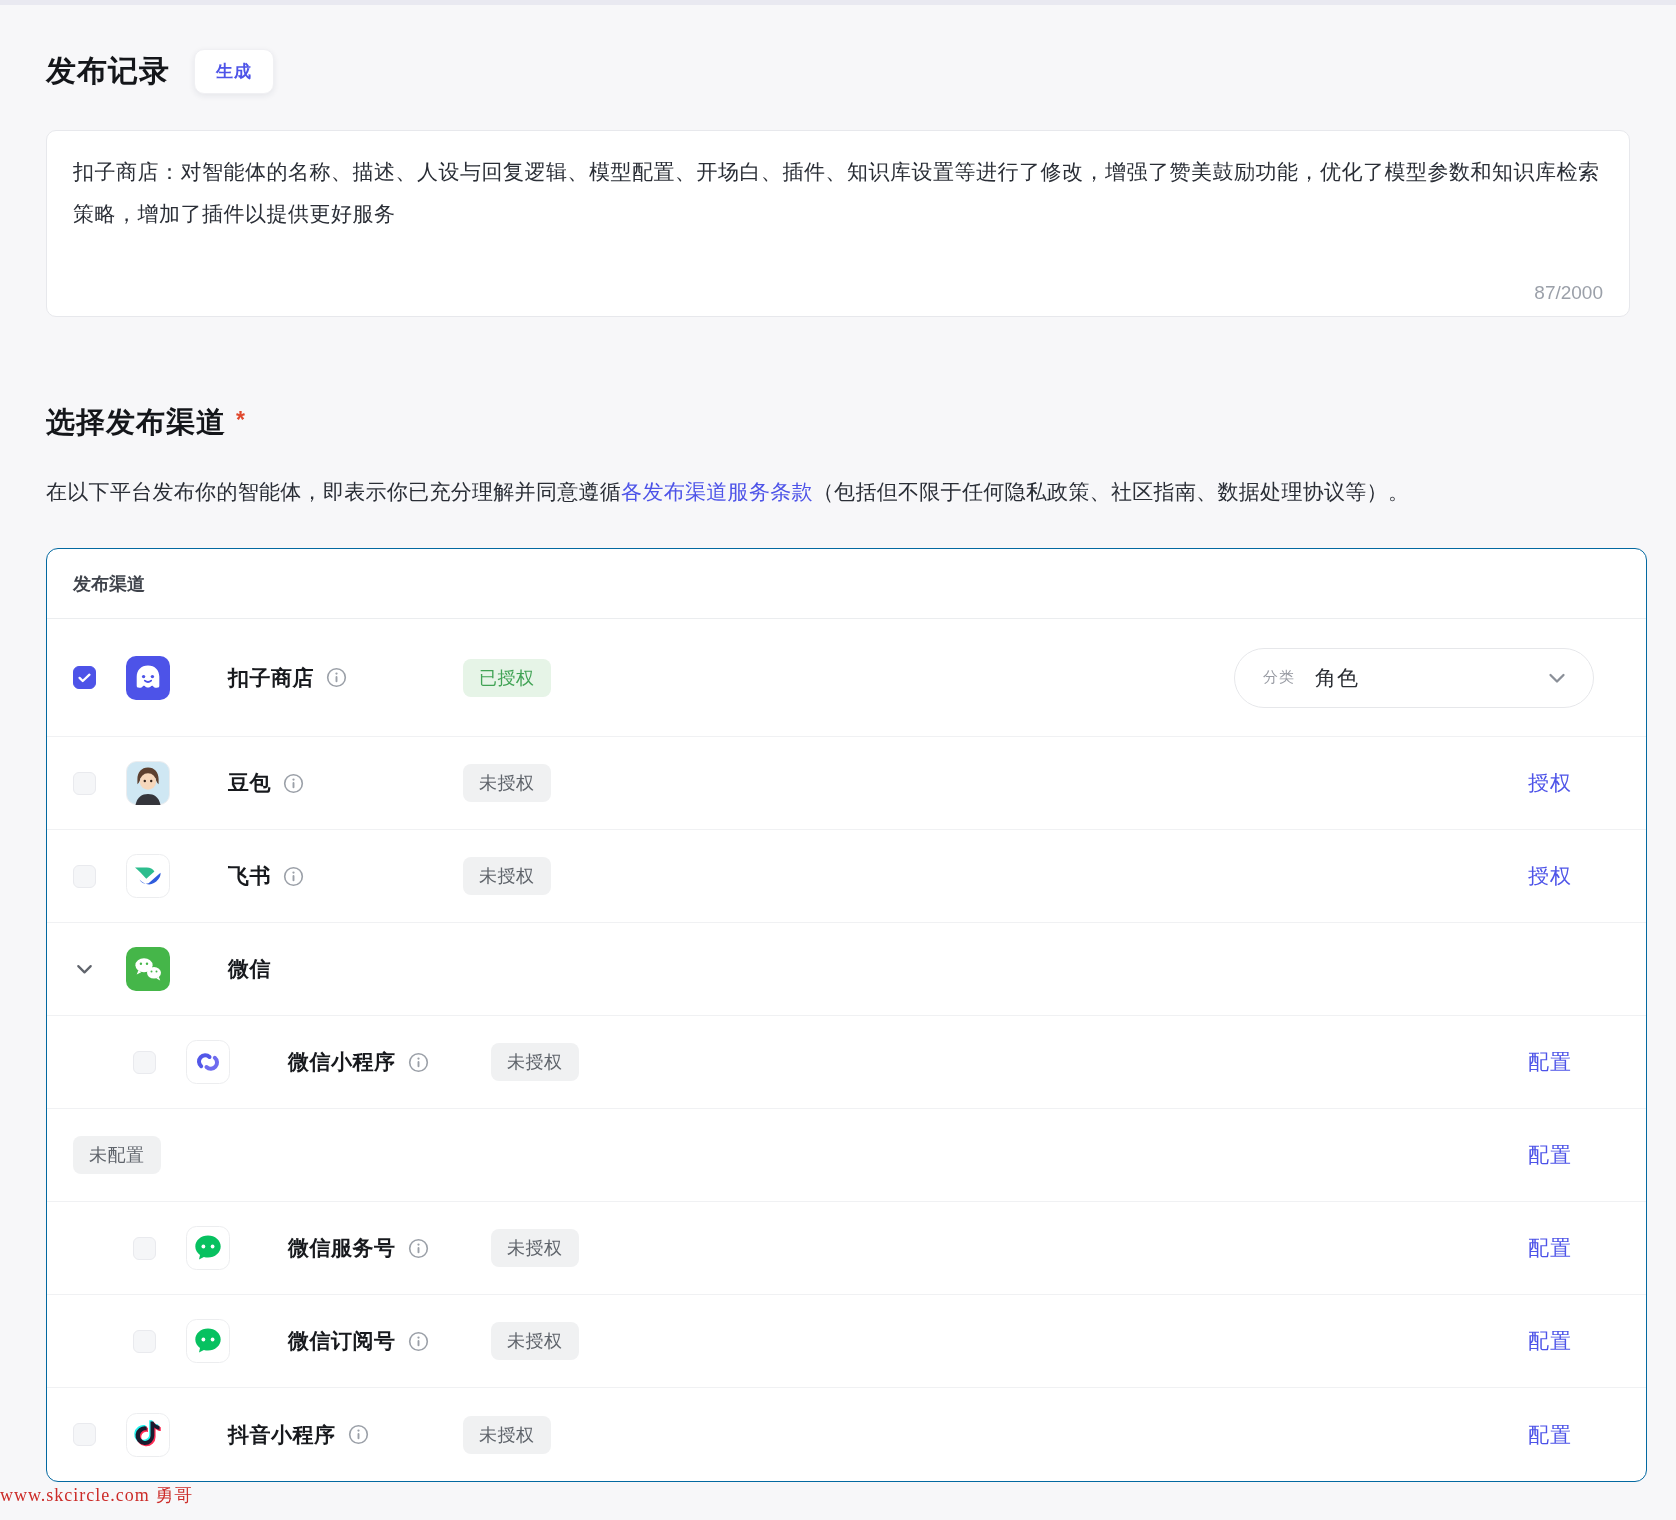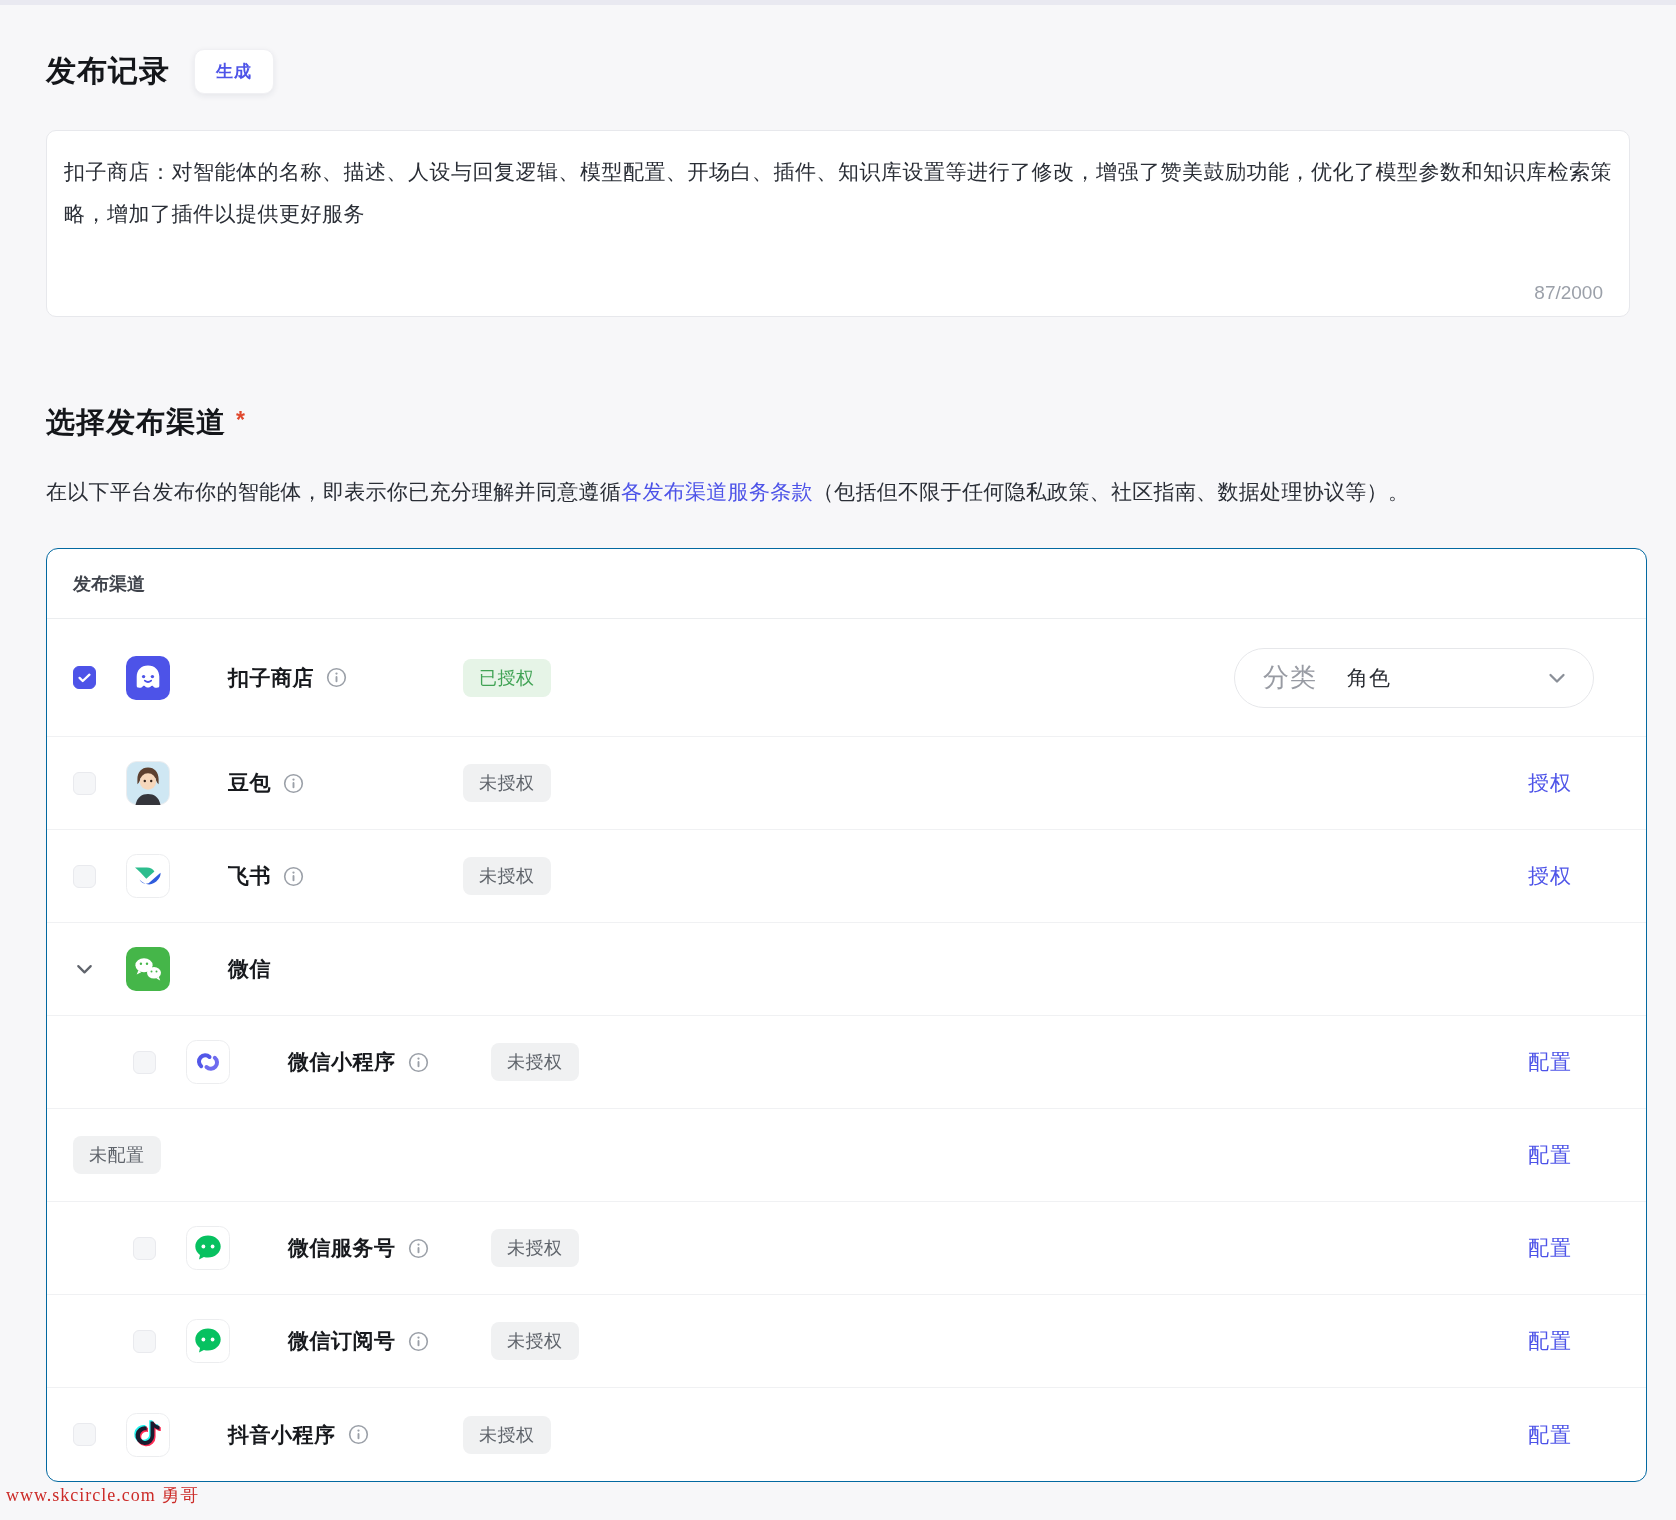--- a/index.html
+++ b/index.html
@@ -20,21 +20,21 @@
     border:1px solid #f0f0f3; background:#fff; color:var(--accent,#4D53E8);
     font-size:17px; font-weight:600; padding:10px 21px; border-radius:10px;
     box-shadow:0 2px 6px rgba(30,34,60,.08); cursor:pointer;
     font-family:inherit; letter-spacing:1px;
   }
 
   
   .note-box {
     margin-top:36px; position:relative; width:1584px; height:187px;
     background:#fff; border:1px solid #e7e8ec; border-radius:10px;
-    padding:20px 17px;
+    padding:20px 26px;
   }
   .note-text { font-size:21px; line-height:42px; color:#2a2e36; letter-spacing:.5px; }
   .note-counter { position:absolute; right:26px; bottom:12px; font-size:19px; color:#9ba0a9; }
 
   
   .section-title { margin:86px 0 0; font-size:29px; font-weight:700; color:#14161a; letter-spacing:1px; }
   .required { color:var(--required,#e0482e); font-size:23px; margin-left:10px; vertical-align:4px; }
   .section-desc { margin:26px 0 0; font-size:21px; line-height:45px; color:#2a2e36; width:1545px; letter-spacing:.3px; }
   .terms-link { color:var(--accent,#4D53E8); text-decoration:none; cursor:pointer; }
 
@@ -84,27 +84,27 @@
   .row-right { margin-left:auto; display:flex; align-items:center; }
   .action-link {
     color:var(--accent,#4D53E8); font-size:21px; font-weight:500; cursor:pointer;
     margin-right:48px; text-decoration:none; letter-spacing:1px;
   }
   .category-select {
     width:360px; height:60px; border:1px solid #e6e7ea; border-radius:30px;
     display:flex; align-items:center; padding:0 24px 0 28px; cursor:pointer;
     margin-right:26px; background:#fff;
   }
-  .sel-label { font-size:26px; color:#989ba3; margin-right:30px; letter-spacing:1px; }
+  .sel-label { font-size:15px; color:#989ba3; margin-right:20px; letter-spacing:1px; }
   .sel-value { font-size:21px; color:#2a2d33; letter-spacing:1px; }
   .sel-chevron { margin-left:auto; width:24px; height:24px; }
   .sel-chevron svg { width:24px; height:24px; display:block; }
 
   .watermark {
-    position:absolute; left:6px; top:1483px; z-index:5;
+    position:absolute; left:0; top:1483px; z-index:5;
     color:var(--watermark-red,#cc2b28); font-size:18px; letter-spacing:1px;
     font-family:"Liberation Serif","DejaVu Serif",serif; white-space:nowrap;
   }
 </style>
 </head>
 <body style="--accent: #4D53E8; --required: #E0482E; --success-bg: #E6F4E7; --success-text: #41A355; --badge-bg: #F0F1F2; --badge-text: #5F646B; --watermark-red: #CC2B28;">
 
 <div class="top-strip"></div>
 
 <div class="content">

